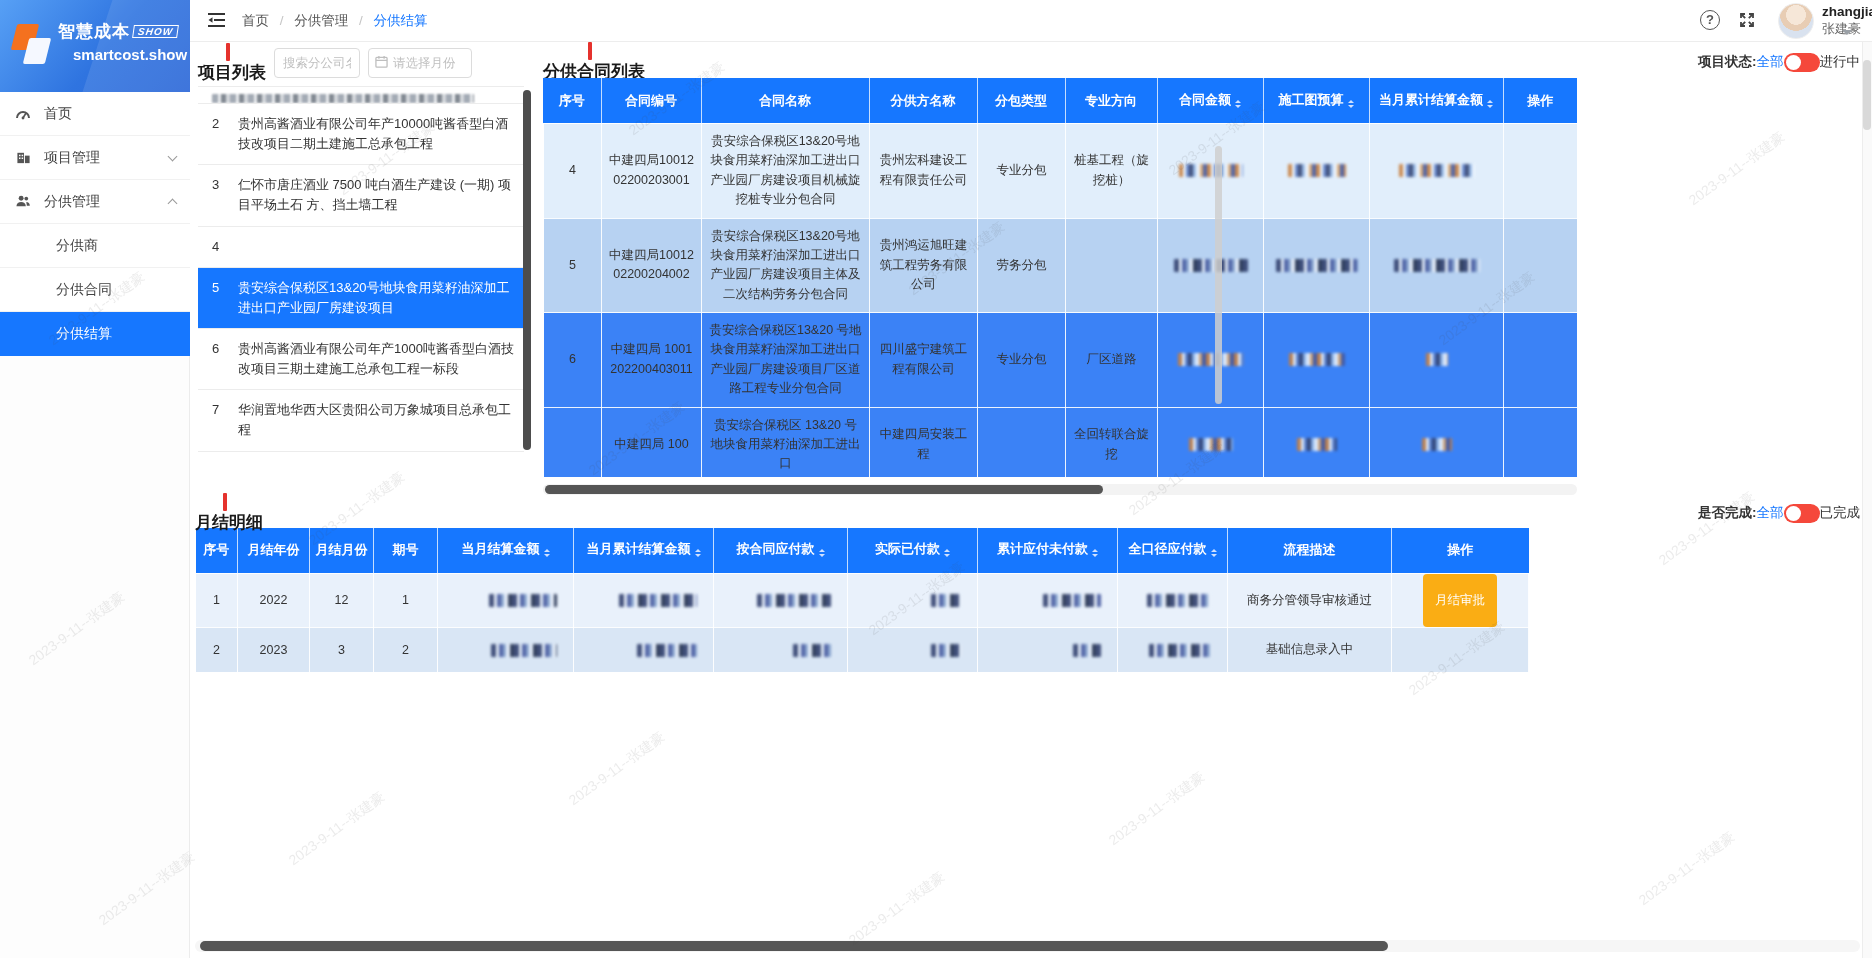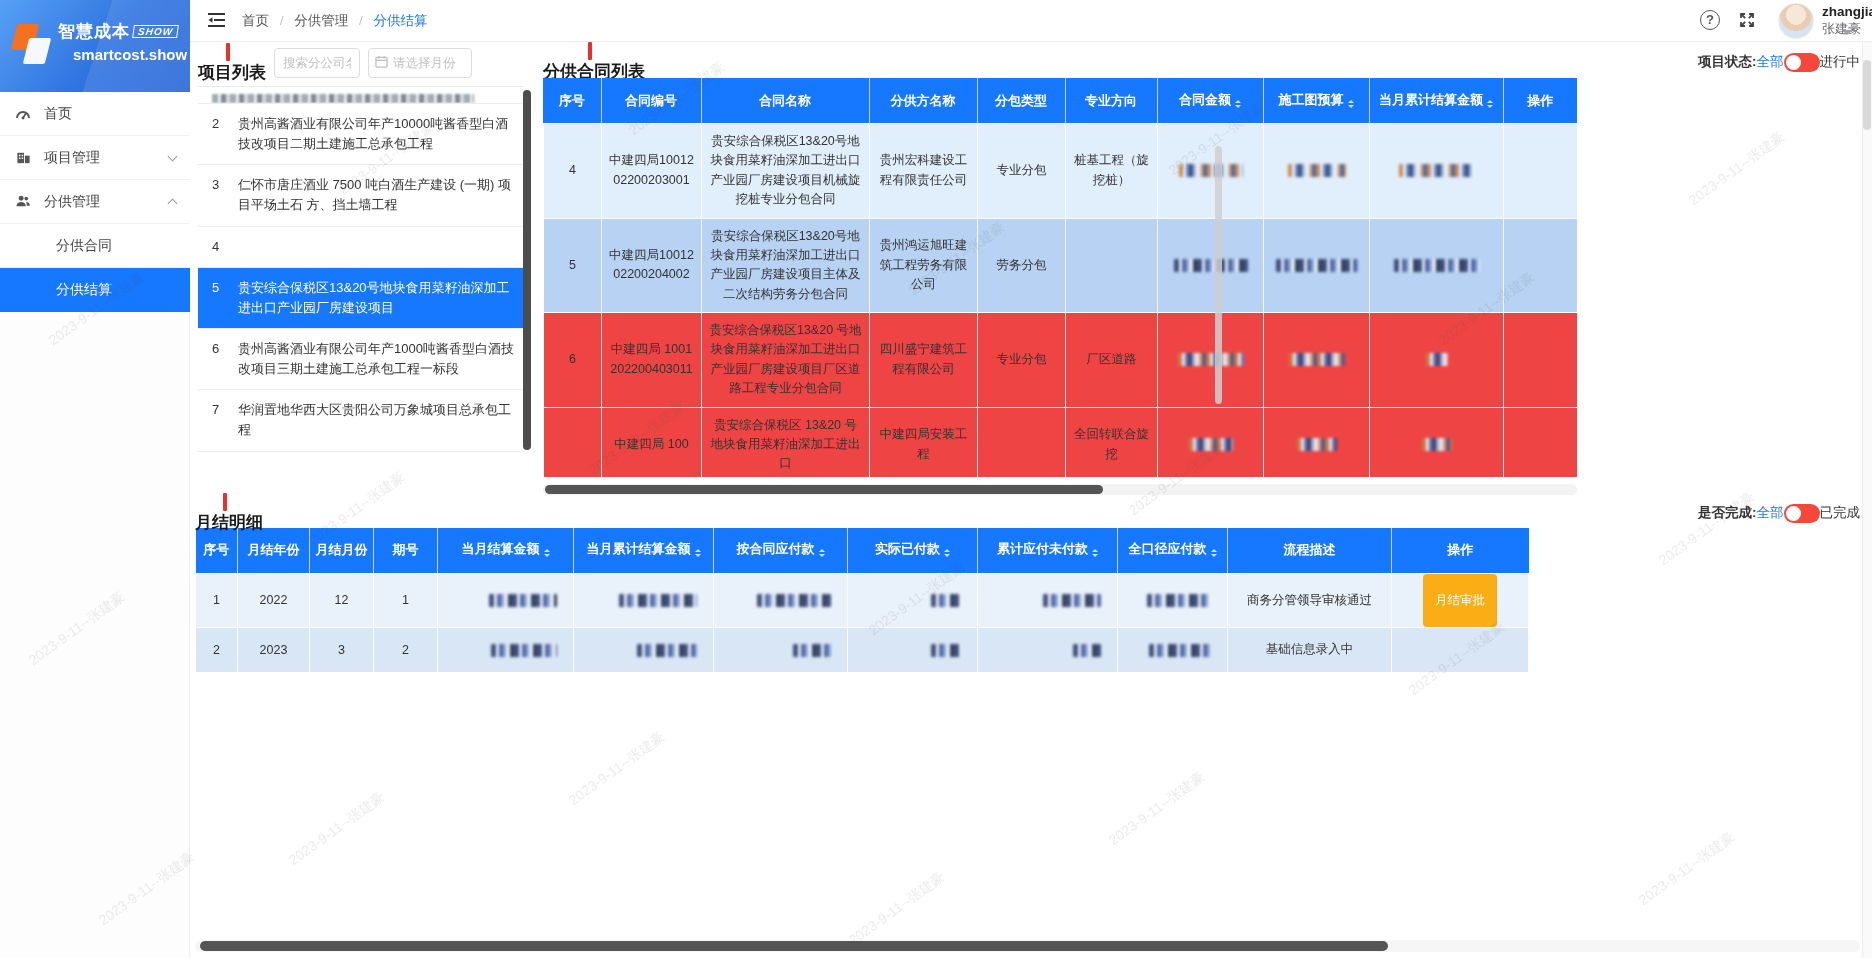--- a/index.html
+++ b/index.html
@@ -64,21 +64,21 @@
   .blue-h th{background:#1677ff;color:#fff;font-size:13px;font-weight:bold;height:45px;border-right:1px solid rgba(255,255,255,.75);text-align:center;padding:0 4px;}
   .blue-h th:last-child{border-right:none;}
   .sort{display:inline-flex;flex-direction:column;margin-left:4px;vertical-align:1px;line-height:0;}
   .sort i{display:block;width:0;height:0;border:3.5px solid transparent;}
   .sort .up{border-bottom-color:#cfe1ff;margin-bottom:2px;}
   .sort .dn{border-top-color:#cfe1ff;}
   .ctable td{font-size:12.5px;color:#333;text-align:center;padding:8px 6px;border:1px solid rgba(255,255,255,.9);line-height:1.55;word-break:break-all;}
   .cbody{position:absolute;left:0;top:77px;width:1034px;height:354px;overflow:hidden;}
   .r-a td{background:#e1eefb;}
   .r-sel td{background:#b7d2f2;}
-  .r-b td{background:#ef4444;}
+  .r-b td{background:#3b82f6;}
   .redact{display:inline-block;height:13px;border-radius:1px;filter:blur(1.6px);opacity:.9;vertical-align:middle;
     background:repeating-linear-gradient(90deg,#c77f3f 0 4px,#eef5fe 4px 7px,#5b7fc7 7px 10px,#31406e 10px 14px,#8fb4e3 14px 17px,#eef5fe 17px 21px,#d9a46a 21px 24px,#44589e 24px 28px);}
   .redact.dark{background:repeating-linear-gradient(90deg,#31406e 0 5px,#e9f1fb 5px 8px,#44589e 8px 12px,#7f9cc9 12px 15px,#e9f1fb 15px 19px,#23304f 19px 23px);}
   .redact.gray{background:repeating-linear-gradient(90deg,#9aa2ad 0 6px,#e7e9ec 6px 9px,#767e88 9px 14px,#cfd3d8 14px 18px);filter:blur(1.2px);}
   .cvscroll{position:absolute;left:672px;top:100px;width:7px;height:258px;background:#cfcfcf;border-radius:4px;opacity:.85;cursor:grab;}
   .chtrack{position:absolute;left:0;top:438px;width:1034px;height:11px;background:#f3f3f3;border-radius:6px;}
   .chthumb{position:absolute;left:2px;top:1px;width:558px;height:9px;background:#555;border-radius:5px;cursor:grab;}
   
   .mp{position:absolute;left:195px;top:500px;width:1667px;}
   .mp-head{display:flex;align-items:center;justify-content:space-between;height:26px;width:1665px;}
@@ -138,20 +138,23 @@
         <svg width="16" height="15" viewBox="0 0 16 16">
             <circle cx="6" cy="4.5" r="2.6" fill="#555"></circle>
             <path d="M1 13c0-3 2.2-4.6 5-4.6S11 10 11 13Z" fill="#555"></path>
             <circle cx="11.5" cy="4.8" r="2" fill="#555"></circle>
             <path d="M11.5 8.4c2.2 0 3.8 1.5 3.8 4.2h-3.2" fill="#555"></path>
           </svg>
       </span>
       <span class="lbl">分供管理</span>
       <span class="chev up"></span>
     </div>
+    <div class="mi sub">
+        <span>分供商</span>
+      </div>
     <div class="mi sub">
         <span>分供合同</span>
       </div>
     <div class="mi sub active">
         <span>分供结算</span>
       </div>
   </div>
 </div>
 
 <div class="topbar">

